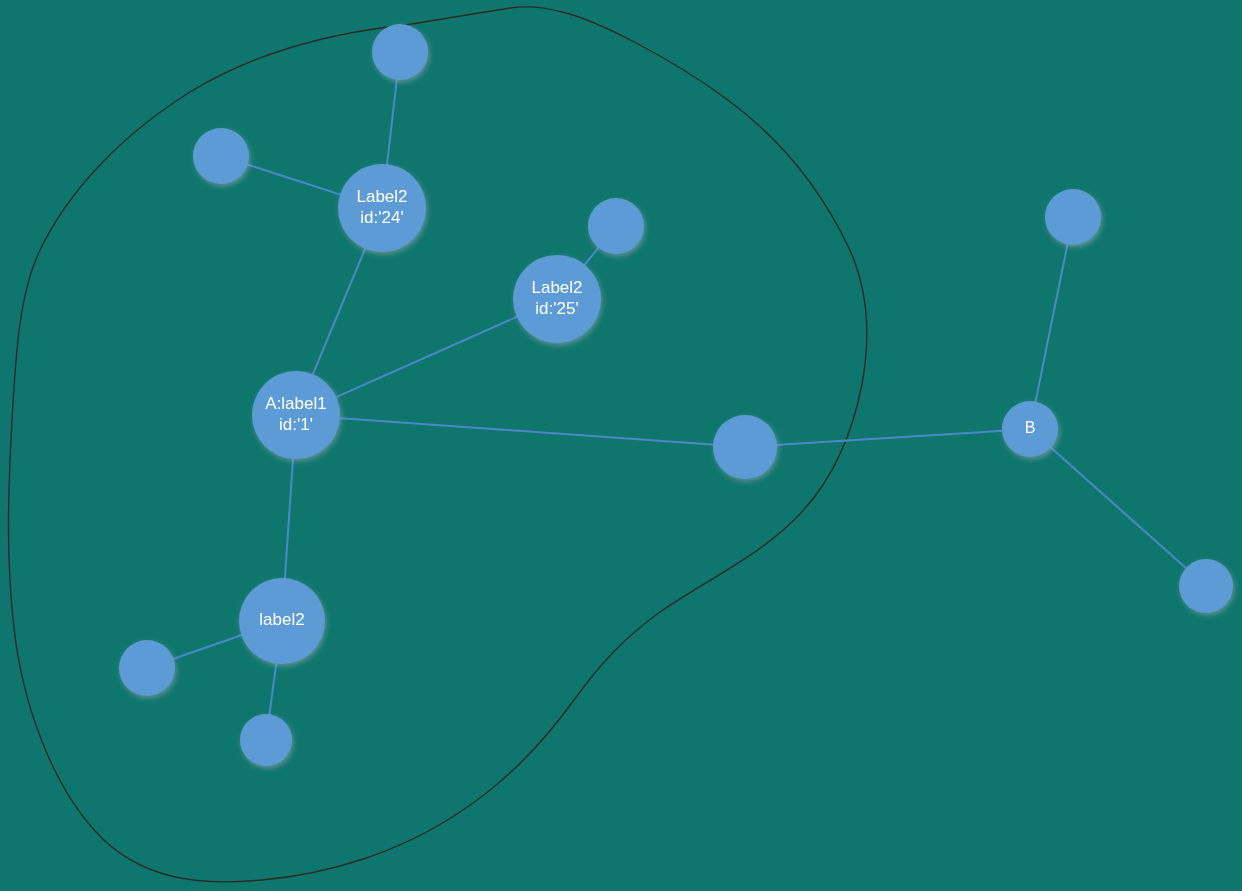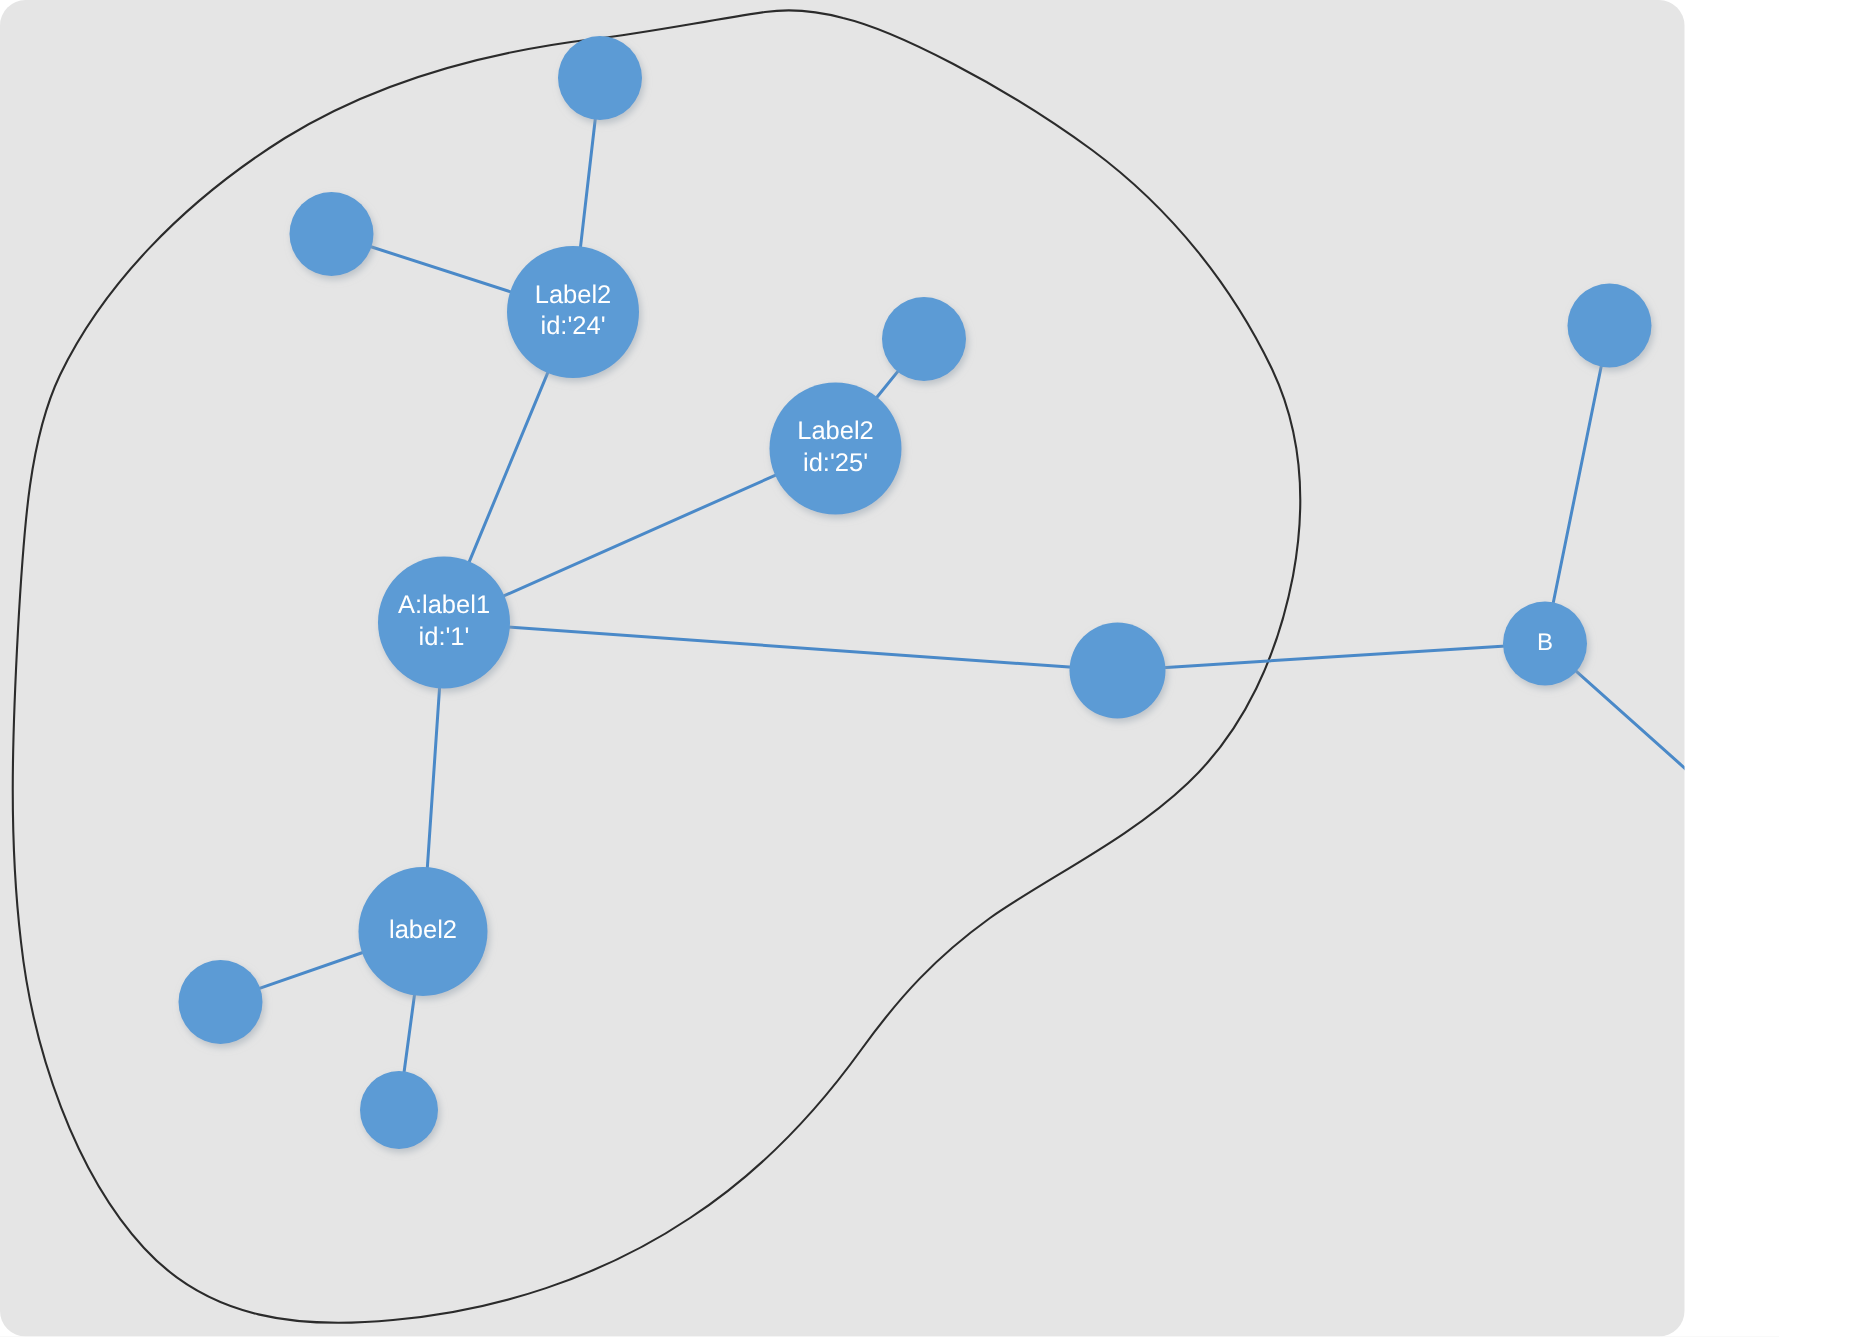--- a/index.html
+++ b/index.html
@@ -6,25 +6,24 @@
   html, body {
     margin: 0;
     padding: 0;
     background: #ffffff;
   }
   body {
     font-family: "Liberation Sans", sans-serif;
   }
   #canvas-wrap {
     position: relative;
-    width: 1123px;
+    width: 1242px;
     height: 891px;
-    background: #e5e5e5;
+    background: #0f766e;
     overflow: hidden;
-    border-radius: 17px;
   }
   #graph-svg {
     position: absolute;
     top: 0;
     left: 0;
     width: 1242px;
     height: 891px;
     display: block;
   }
   .node-label {

